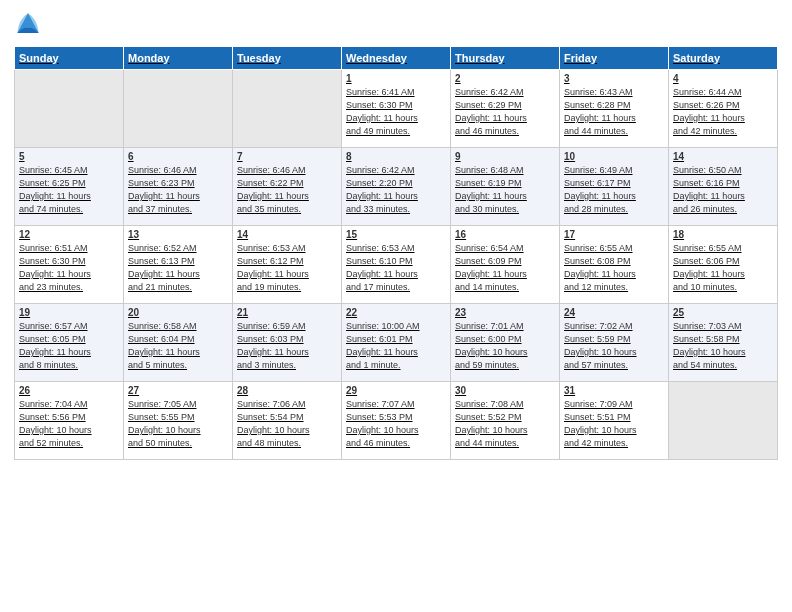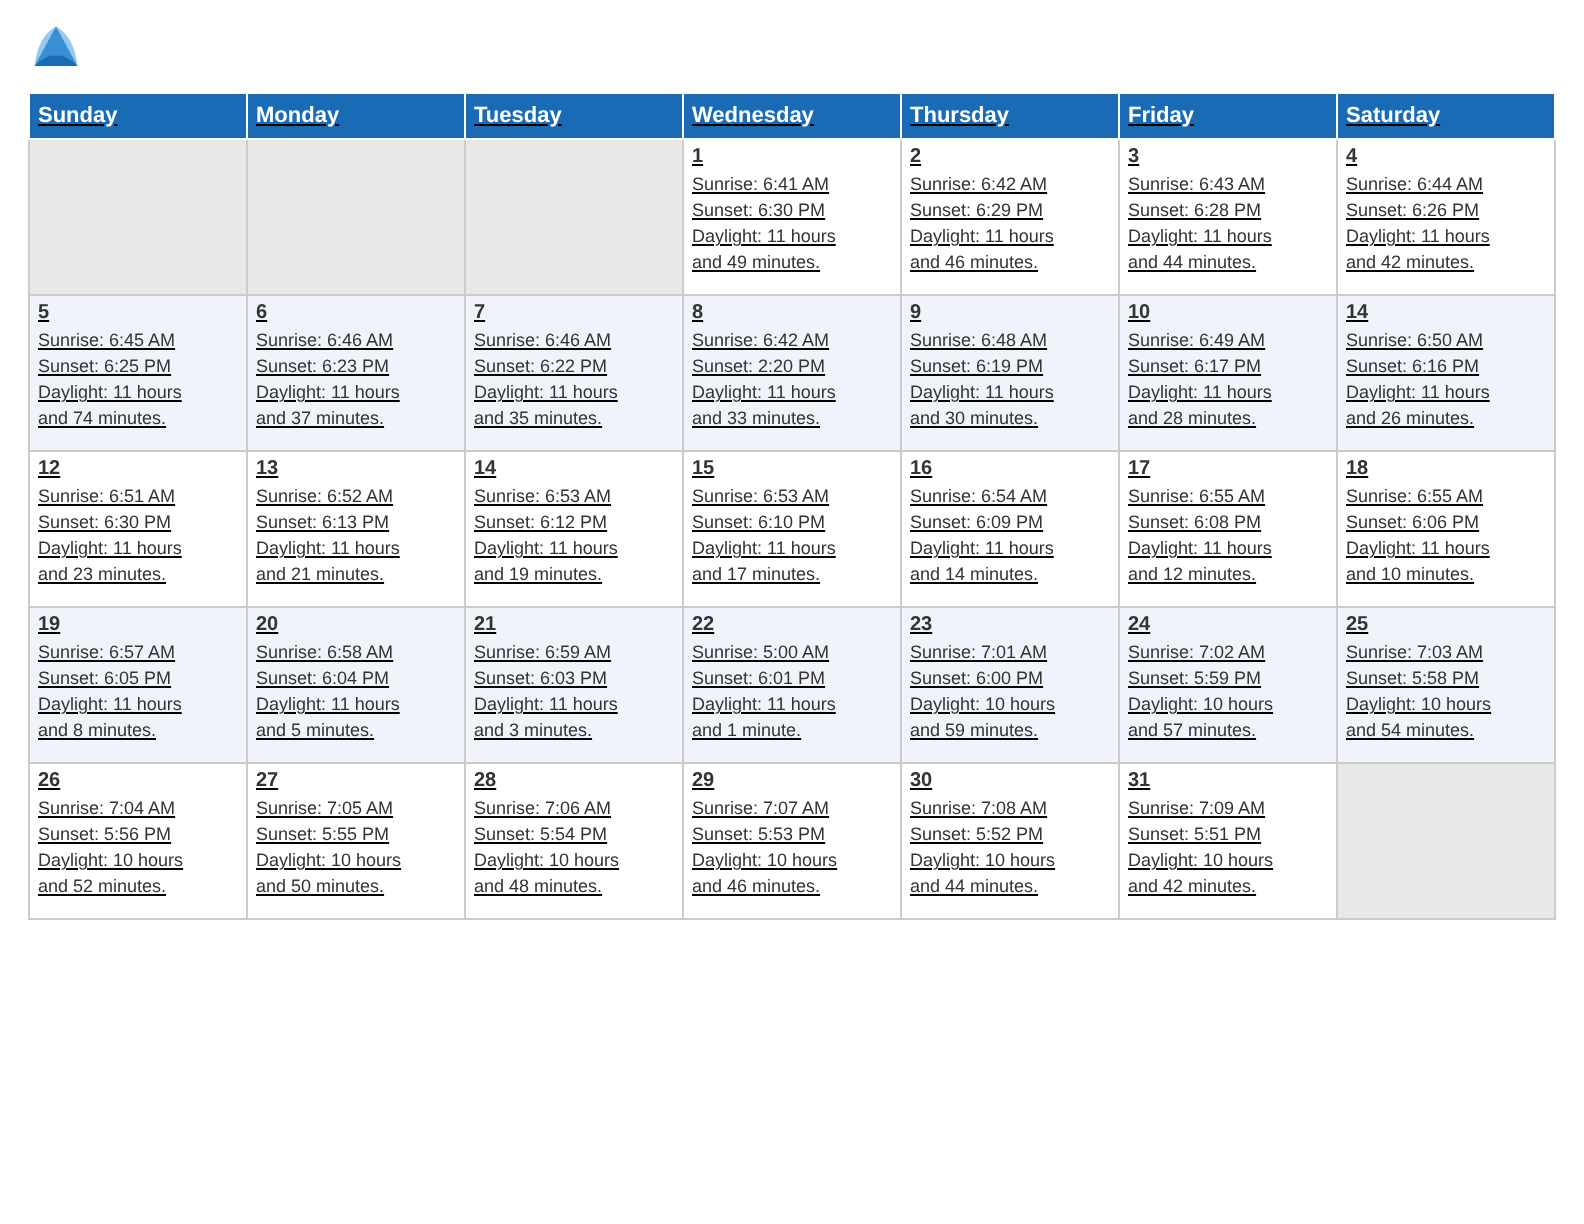--- a/index.html
+++ b/index.html
@@ -280,21 +280,21 @@
           </td>
           <td>
             <span class="day-num">21</span>
             <div class="cell-text">Sunrise: 6:59 AM</div>
             <div class="cell-text">Sunset: 6:03 PM</div>
             <div class="cell-text">Daylight: 11 hours</div>
             <div class="cell-text">and 3 minutes.</div>
           </td>
           <td>
             <span class="day-num">22</span>
-            <div class="cell-text">Sunrise: 5:00 AM</div>
+            <div class="cell-text">Sunrise: 10:00 AM</div>
             <div class="cell-text">Sunset: 6:01 PM</div>
             <div class="cell-text">Daylight: 11 hours</div>
             <div class="cell-text">and 1 minute.</div>
           </td>
           <td>
             <span class="day-num">23</span>
             <div class="cell-text">Sunrise: 7:01 AM</div>
             <div class="cell-text">Sunset: 6:00 PM</div>
             <div class="cell-text">Daylight: 10 hours</div>
             <div class="cell-text">and 59 minutes.</div>

